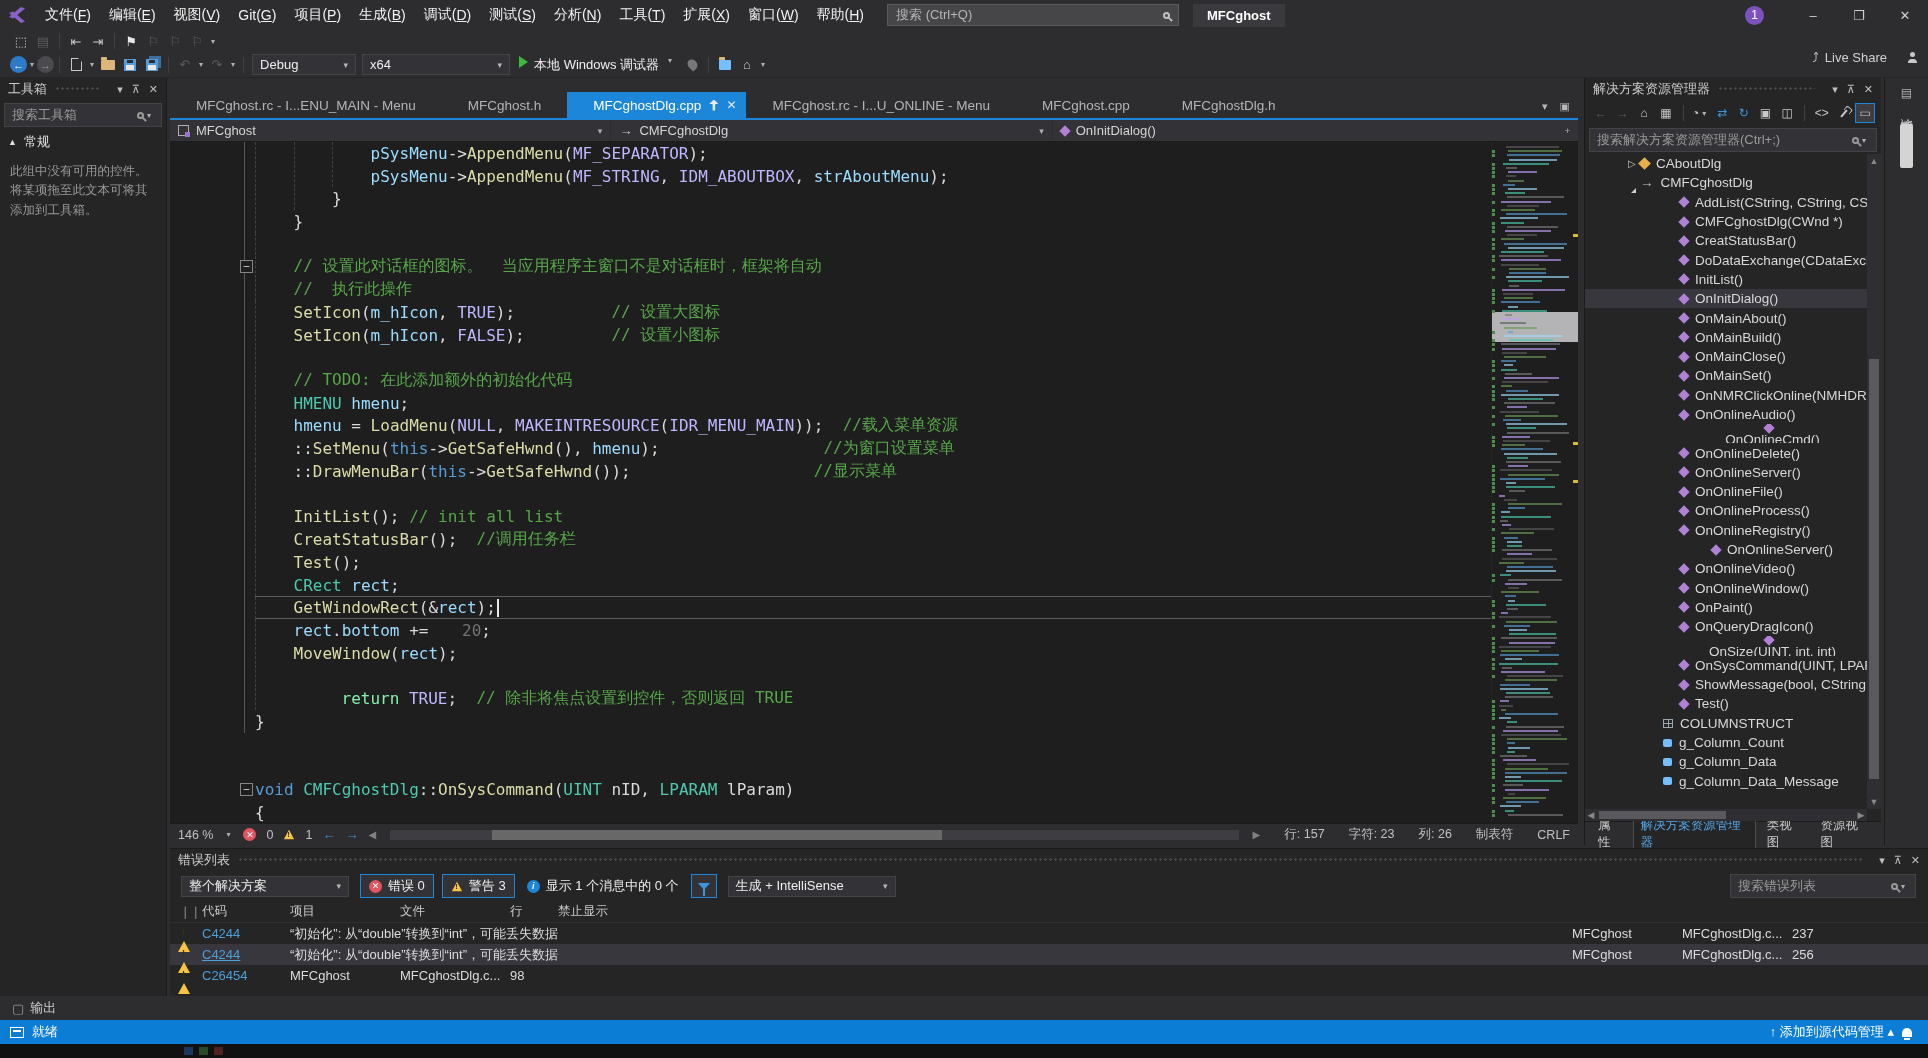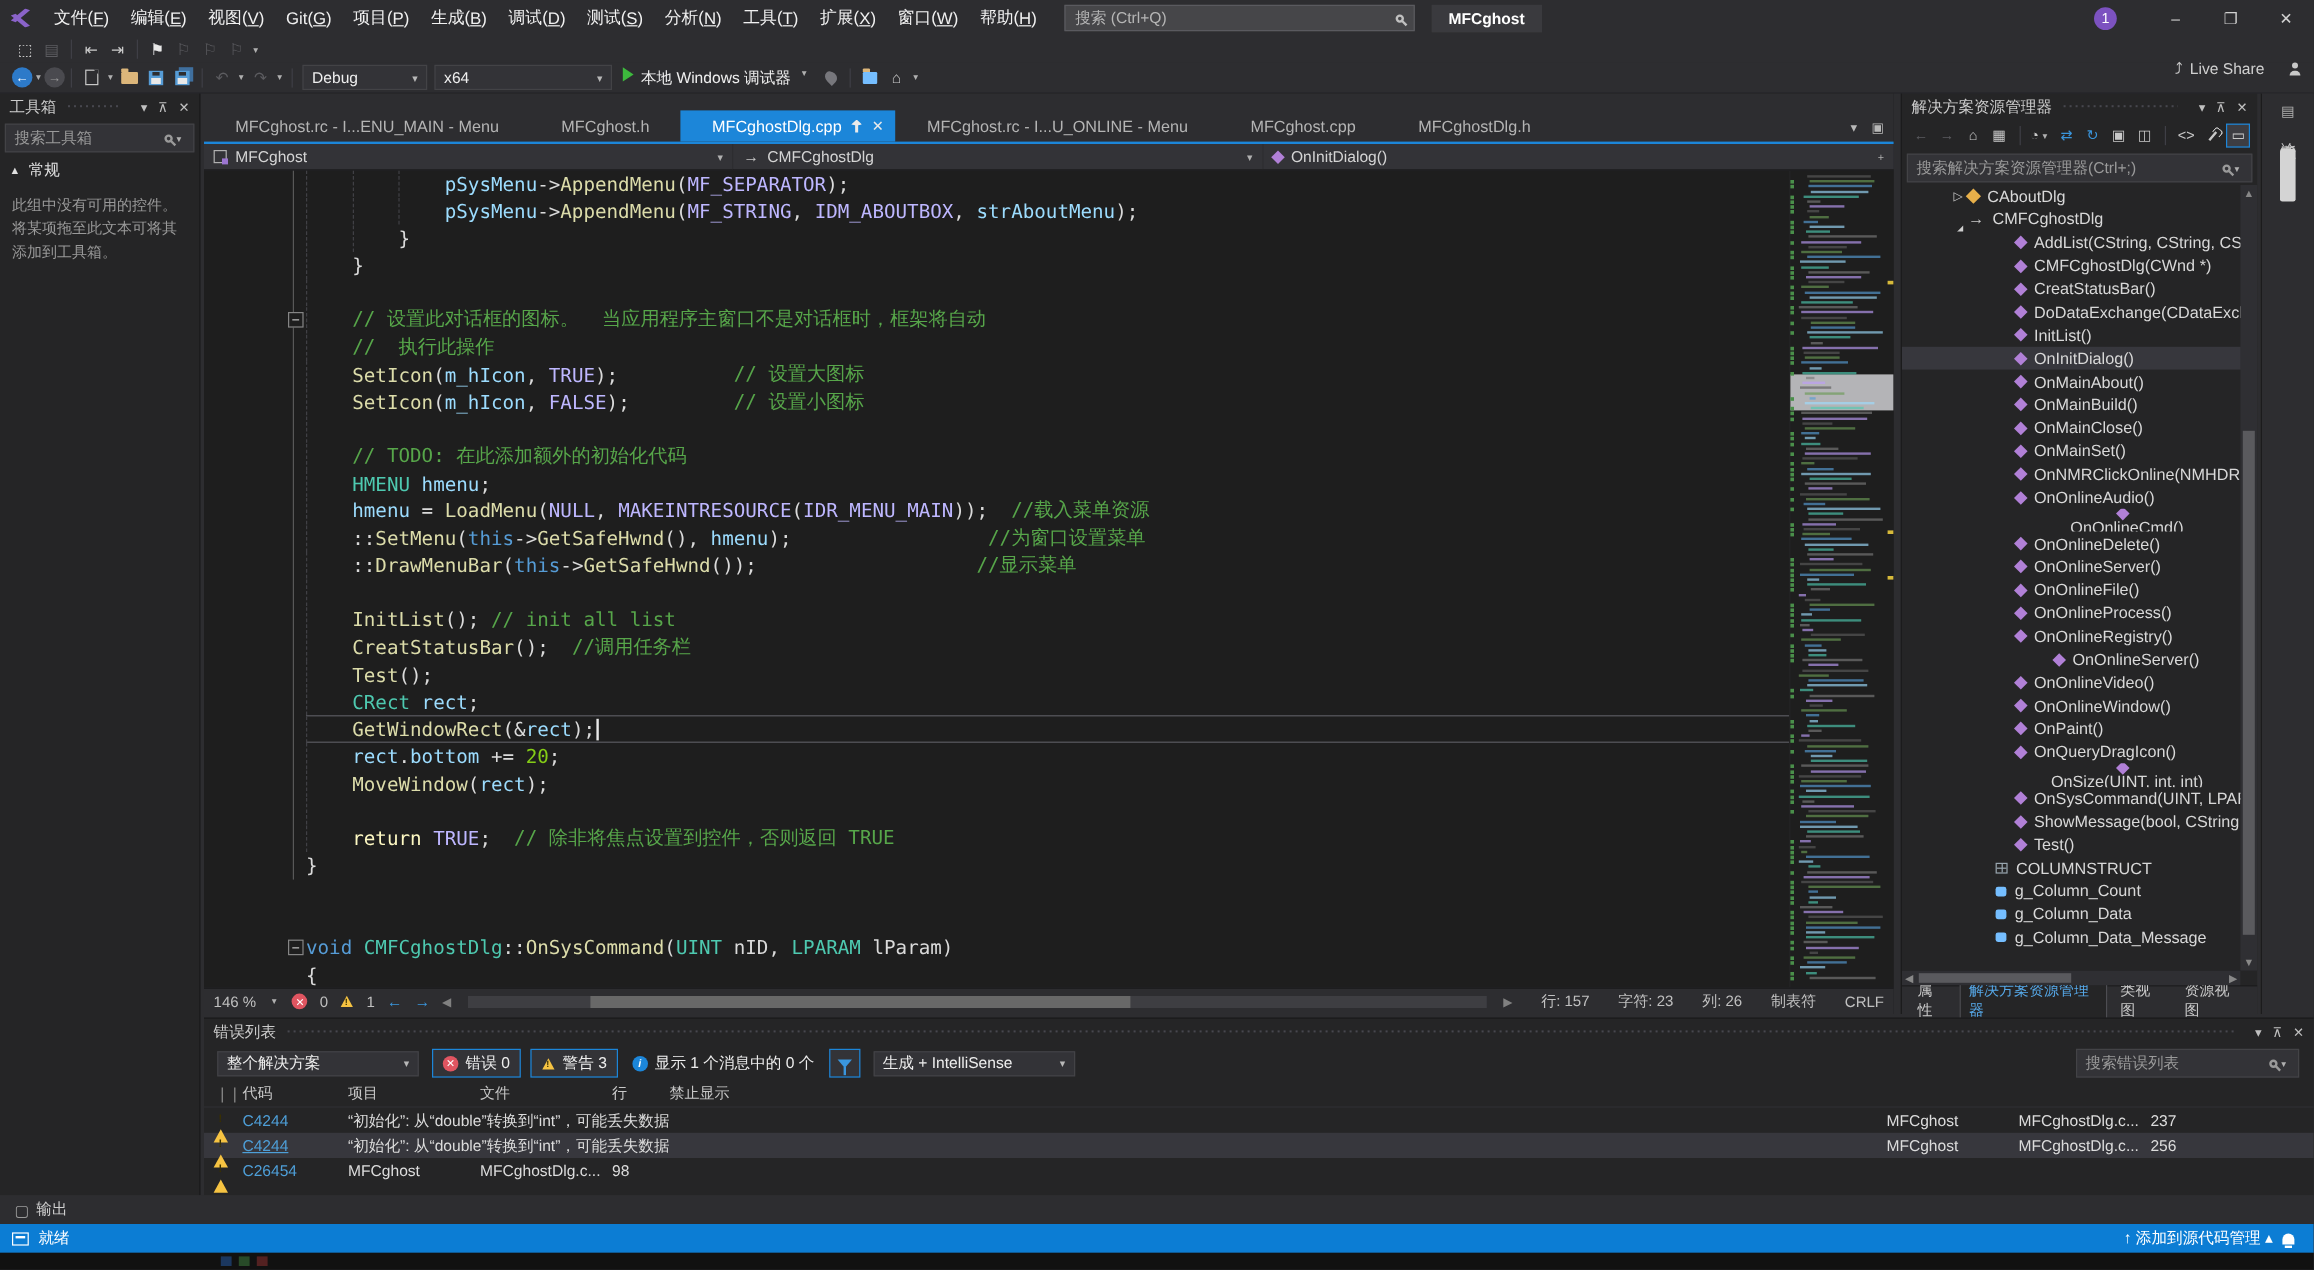--- a/index.html
+++ b/index.html
@@ -86,22 +86,22 @@
     font-family:"DejaVu Sans Mono","Liberation Mono",monospace; font-size:16px; white-space:pre; }
   .cl { display:flex; height:22.73px; align-items:center; }
   .gut { width:85px; flex:none; display:flex; justify-content:flex-end; align-items:center; padding-right:2px; height:100%; }
   .fold { width:13px; height:13px; border:1px solid #858585; color:#c8c8c8; background:#1e1e1e; font-size:11px;
     line-height:11px; text-align:center; flex:none; }
   .lc { flex:1; height:100%; display:flex; align-items:center; }
   .lc.cur { border-top:1px solid #5a5a60; border-bottom:1px solid #5a5a60; }
   .ind { display:inline-block; width:4ch; height:22px; border-left:1px dashed #404045; flex:none; }
   #scopeline { position:absolute; left:74px; top:0; width:1px; height:591px; background:#585858; }
   .caret { display:inline-block; width:2px; height:18px; background:#e8e8e8; margin-left:1px; }
-  .tk-kw{color:#569cd6;} .tk-ctl{color:#fef9c3;} .tk-type{color:#4ec9b0;} .tk-fn{color:#dcdcaa;}
-  .tk-var{color:#9cdcfe;} .tk-macro{color:#beb7ff;} .tk-num{color:#84cc16;} .tk-comment{color:#57a64a;}
+  .tk-kw{color:#569cd6;} .tk-ctl{color:#86efac;margin-left:48px;} .tk-type{color:#4ec9b0;} .tk-fn{color:#dcdcaa;}
+  .tk-var{color:#9cdcfe;} .tk-macro{color:#beb7ff;} .tk-num{color:#737373;margin-left:24px;} .tk-comment{color:#57a64a;}
   .tk-op{color:#dadada;} .tk-plain{color:#dadada;} .tk-ws{color:#dadada;}
   
   #minimap { position:absolute; right:0; top:0; width:87px; bottom:0; background:#1e1e1e; border-left:1px solid #252526; }
   .mm-bar { position:absolute; height:2px; opacity:0.65; }
   .mm-green { position:absolute; left:0; width:3px; background:#4a8f4a; }
   #mm-view { position:absolute; left:0; right:0; top:170px; height:30px; background:#c9c9cd; opacity:0.88; }
   .mm-warn { position:absolute; right:0; width:5px; height:3px; background:#d7ba3a; }
   
   #ed-status { height:22px; background:#2d2d30; border-top:1px solid #1b1b1c; display:flex; align-items:center;
     font-size:12.5px; color:#c0c0c0; padding:0 8px; gap:10px; }

